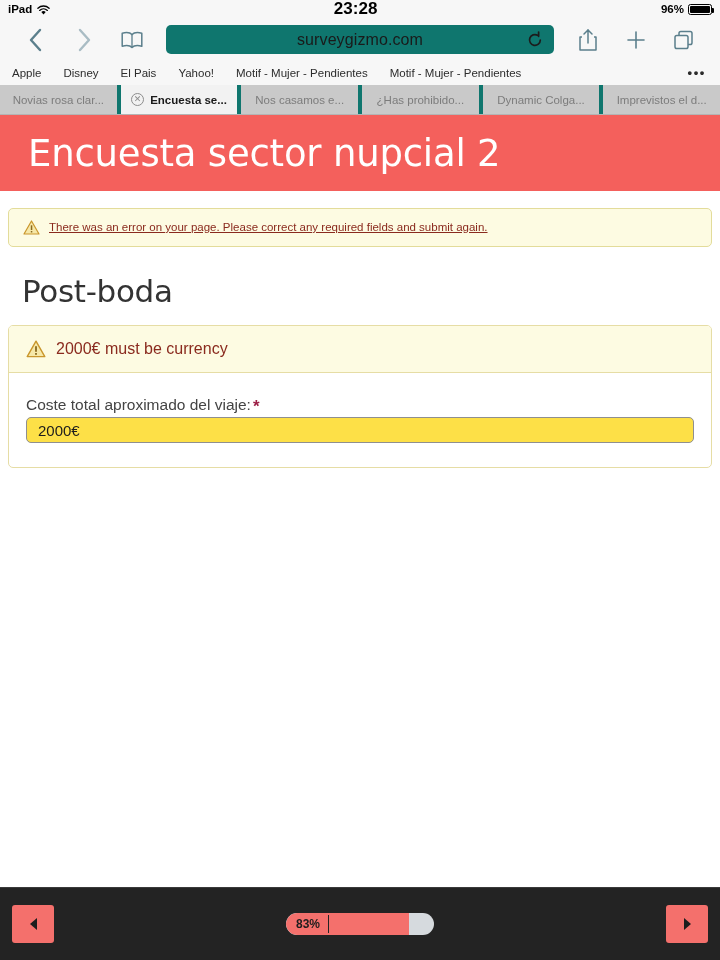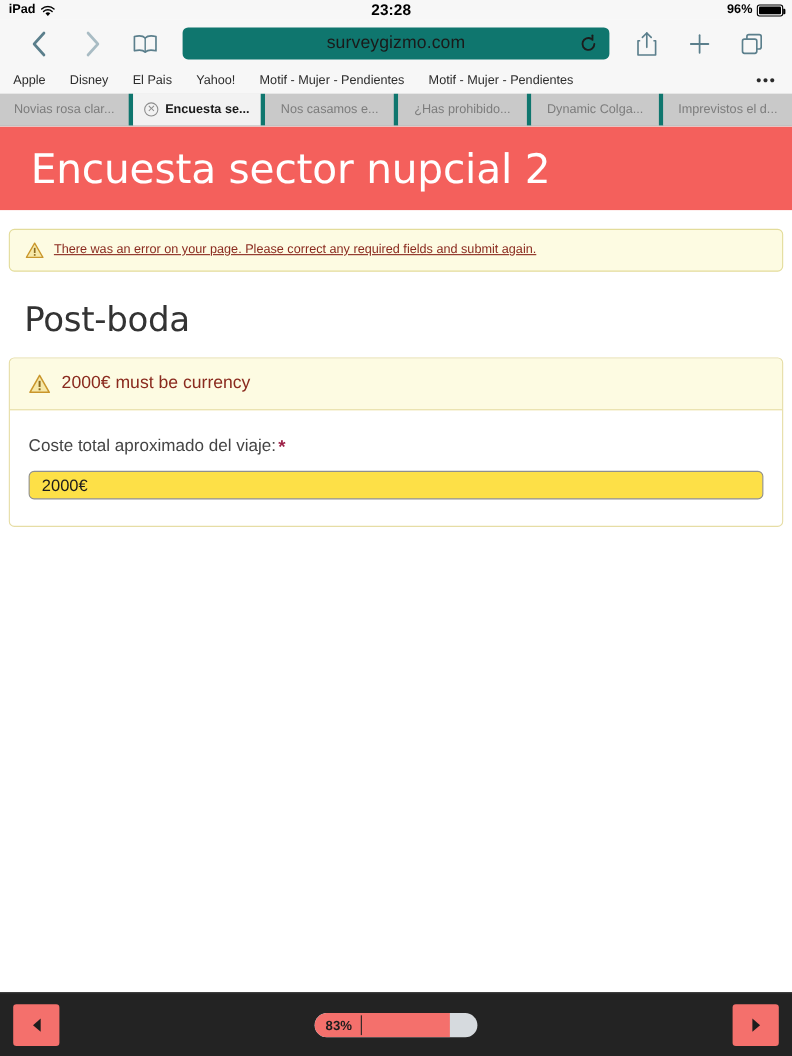--- a/index.html
+++ b/index.html
@@ -11,21 +11,21 @@
   }
   .screen { width: 720px; height: 960px; position: relative; display: flex; flex-direction: column; }
 
   
   .statusbar {
     height: 18px; background: #f7f7f7;
     display: flex; align-items: center; padding: 0 8px;
     font-size: 11.5px; color: #000; font-weight: bold; flex: 0 0 auto;
   }
   .sb-left { display: flex; align-items: center; gap: 5px; }
-  .sb-center { flex: 1; text-align: center; font-weight: bold; font-size: 14px; letter-spacing: .1px;}
+  .sb-center { flex: 1; text-align: center; font-weight: bold; font-size: 17px; letter-spacing: .1px;}
   .sb-right { display: flex; align-items: center; gap: 4px; text-align: center; }
   .wifi-ico { display: inline-block; width: 13px; height: 11px; position: relative; top: 1px;}
   .batt { width: 24px; height: 11px; border: 1.2px solid #000; border-radius: 2.5px; position: relative; display:inline-block; }
   .batt::after { content: ""; position: absolute; right: -3.2px; top: 3px; width: 2px; height: 5px; background: #000; border-radius: 0 1px 1px 0; }
   .batt-fill { position: absolute; left: 1px; top: 1px; bottom: 1px; width: 90%; background: #000; border-radius: 1px; }
 
   
   .toolbar {
     height: 43px; background: #f7f7f7;
     display: flex; align-items: center; padding: 0 12px; gap: 0px; flex: 0 0 auto;
@@ -96,31 +96,31 @@
   .card {
     margin: 16px 8px 0 8px; border: 1px solid #e6dda5; border-radius: 5px;
     background: #ffffff; overflow: hidden;
   }
   .card-error {
     background: #fdfbe2; border-bottom: 1px solid #e6dda5;
     padding: 14px 17px; display: flex; align-items: center; gap: 10px;
   }
   .card-error-text { font-size: 16px; color: #8a2a1e; }
   .card-body { padding: 22px 17px 24px 17px; }
-  .q-label { font-size: 15.5px; color: #444444; margin-bottom: 13px; }
+  .q-label { font-size: 15.5px; color: #444444; margin-bottom: 2px; }
   .req-star { color: #9c1f46; font-size: 17px; font-weight: bold; position: relative; top: 2px; margin-left: 2px;}
   .text-input {
     width: 100%; height: 18px; border: 1px solid #8f8f8f; border-radius: 5px;
     font-size: 15px; color: #1c1c1c; padding: 12px 11px; background: #fde047;
     font-family: "Liberation Sans", sans-serif; outline: none;
   }
 
   
   .bottombar {
-    height: 58px; background: #232323; flex: 0 0 auto; position: relative;
+    height: 73px; background: #232323; flex: 0 0 auto; position: relative;
     display: flex; align-items: center; justify-content: space-between; padding: 0 12px;
     border-top: 1px solid #3a3a3a;
   }
   .nav-btn {
     width: 42px; height: 38px; background: #f4706c; border-radius: 3px;
     display: flex; align-items: center; justify-content: center;
   }
   .tri-left { width: 0; height: 0; border-top: 6px solid transparent; border-bottom: 6px solid transparent; border-right: 7px solid #1d1d1d; }
   .tri-right { width: 0; height: 0; border-top: 6px solid transparent; border-bottom: 6px solid transparent; border-left: 7px solid #1d1d1d; }
 

